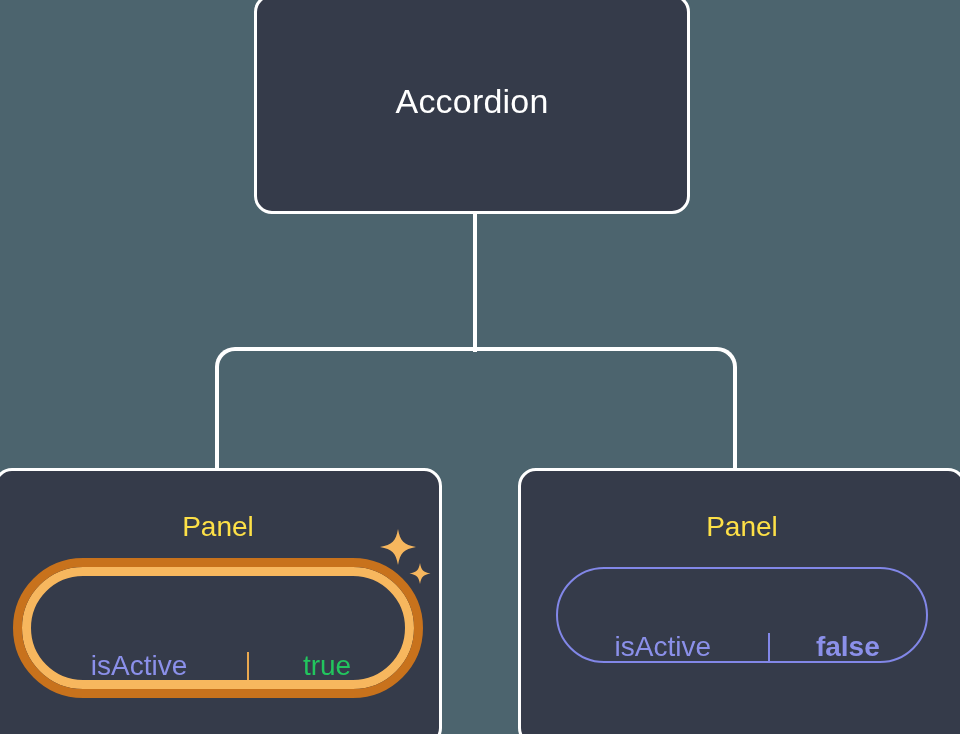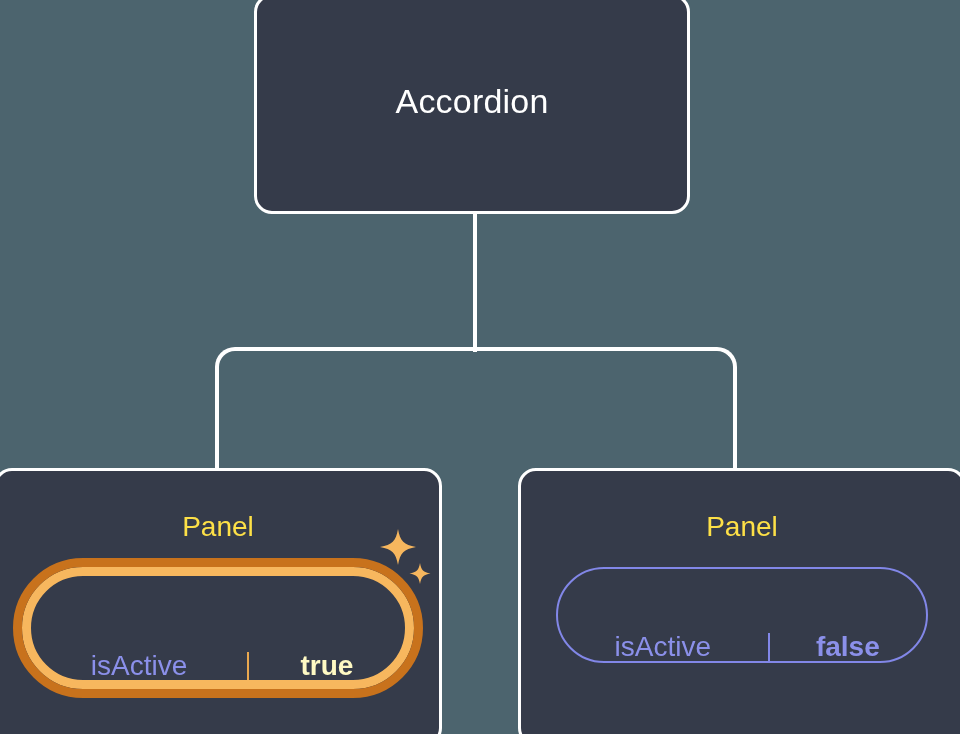--- a/index.html
+++ b/index.html
@@ -138,22 +138,22 @@
   .chip-hl .chip-cell {
     font-size: 28px;
   }
   .chip-hl .chip-key {
     width: 216px;
     color: #8b90ea;
     font-weight: 400;
   }
   .chip-hl .chip-val {
     width: 158px;
-    color: #fef9c3;
-    font-weight: bold;
+    color: #22c55e;
+    font-weight: normal;
     border-left: 2px solid #eaa84f;
   }
 
   
   .sparkles {
     position: absolute;
     right: -22px;
     top: -44px;
     width: 62px;
     height: 72px;

